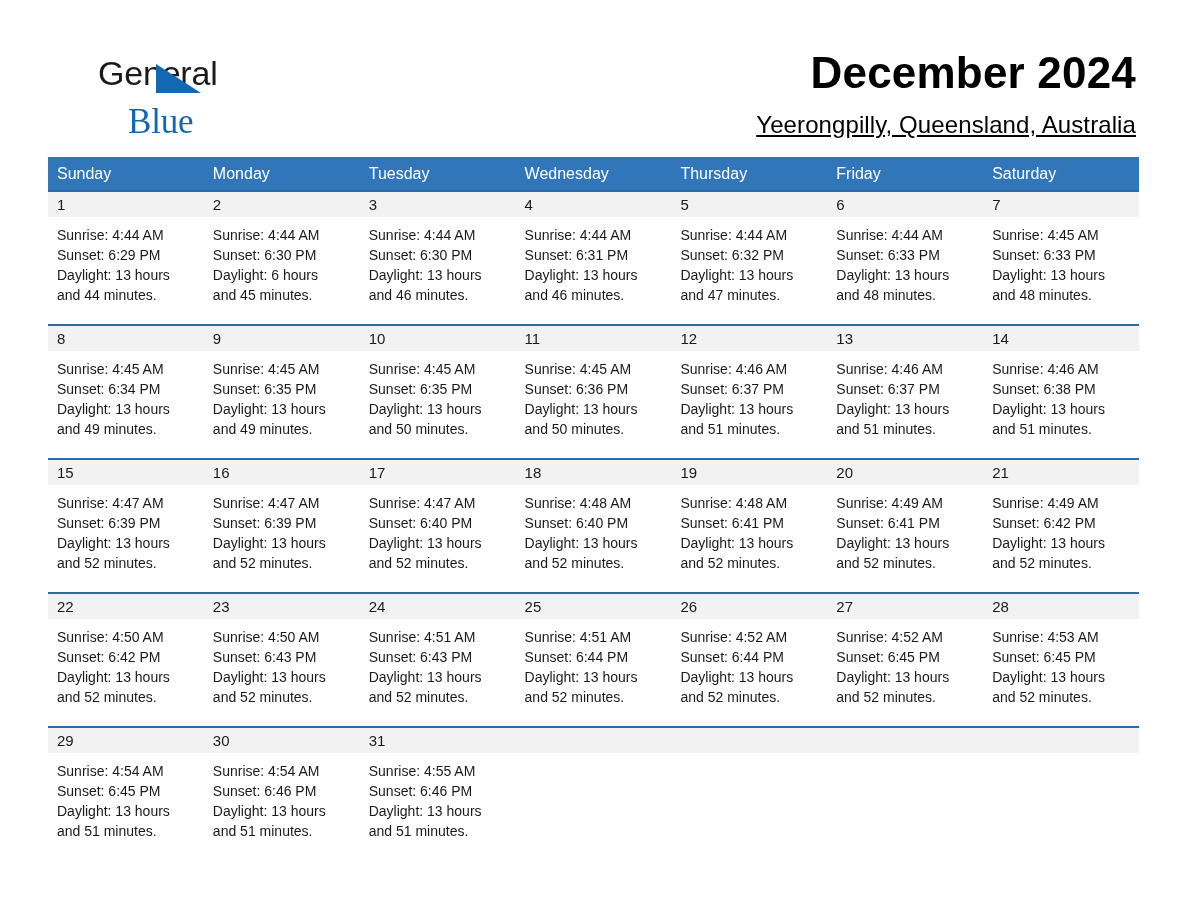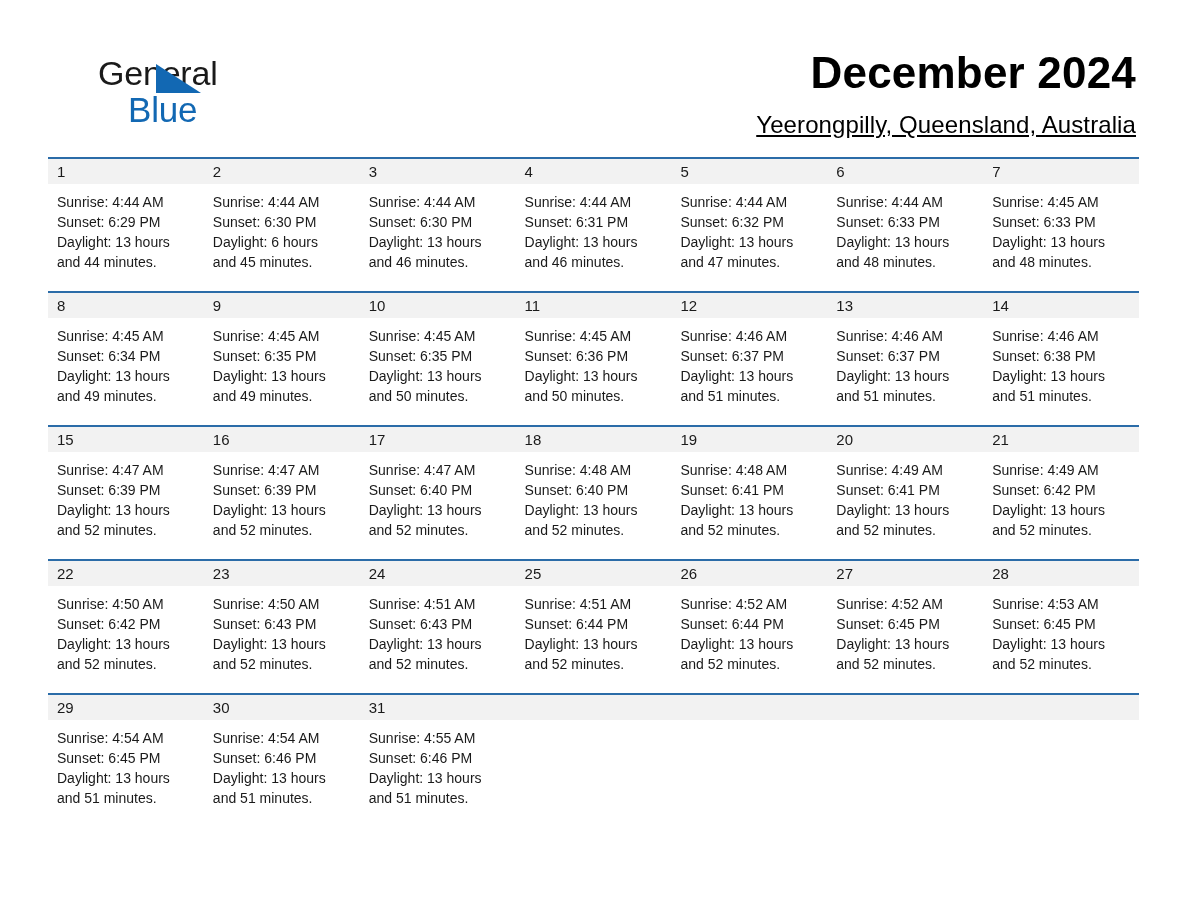--- a/index.html
+++ b/index.html
@@ -51,25 +51,25 @@
     left: 96px;
     top: 16px;
     width: 0;
     height: 0;
     border-left: 45px solid #1268b3;
     border-top: 29px solid transparent;
   }
   .logo-blue {
     position: absolute;
     left: 68px;
-    top: 44px;
+    top: 56px;
     font-size: 35px;
     color: #1268b3;
     letter-spacing: -0.2px;
-    font-family: Liberation Sans, sans-serif;
+    font-family: Liberation Serif, serif;
   }
   .titles {
     text-align: right;
     padding-top: 2px;
   }
   .month-title {
     font-size: 44px;
     font-weight: bold;
     color: #000000;
     line-height: 1.05;
@@ -162,20 +162,29 @@
       <span class="logo-blue">Blue</span>
     </div>
     <div class="titles">
       <h1 class="month-title">December 2024</h1>
       <p class="location">Yeerongpilly, Queensland, Australia</p>
     </div>
   </div>
 
   <div class="calendar">
 
+    <div class="weekdays">
+      <div class="weekday">Sunday</div>
+      <div class="weekday">Monday</div>
+      <div class="weekday">Tuesday</div>
+      <div class="weekday">Wednesday</div>
+      <div class="weekday">Thursday</div>
+      <div class="weekday">Friday</div>
+      <div class="weekday">Saturday</div>
+    </div>
 
     <div class="week">
       <div class="daycell">
         <div class="daynum-band">
             <span class="daynum">1</span>
           </div>
         <div class="details">
           <div>Sunrise: 4:44 AM</div>
           <div>Sunset: 6:29 PM</div>
           <div class="daylight">Daylight: 13 hours and 44 minutes.</div>

